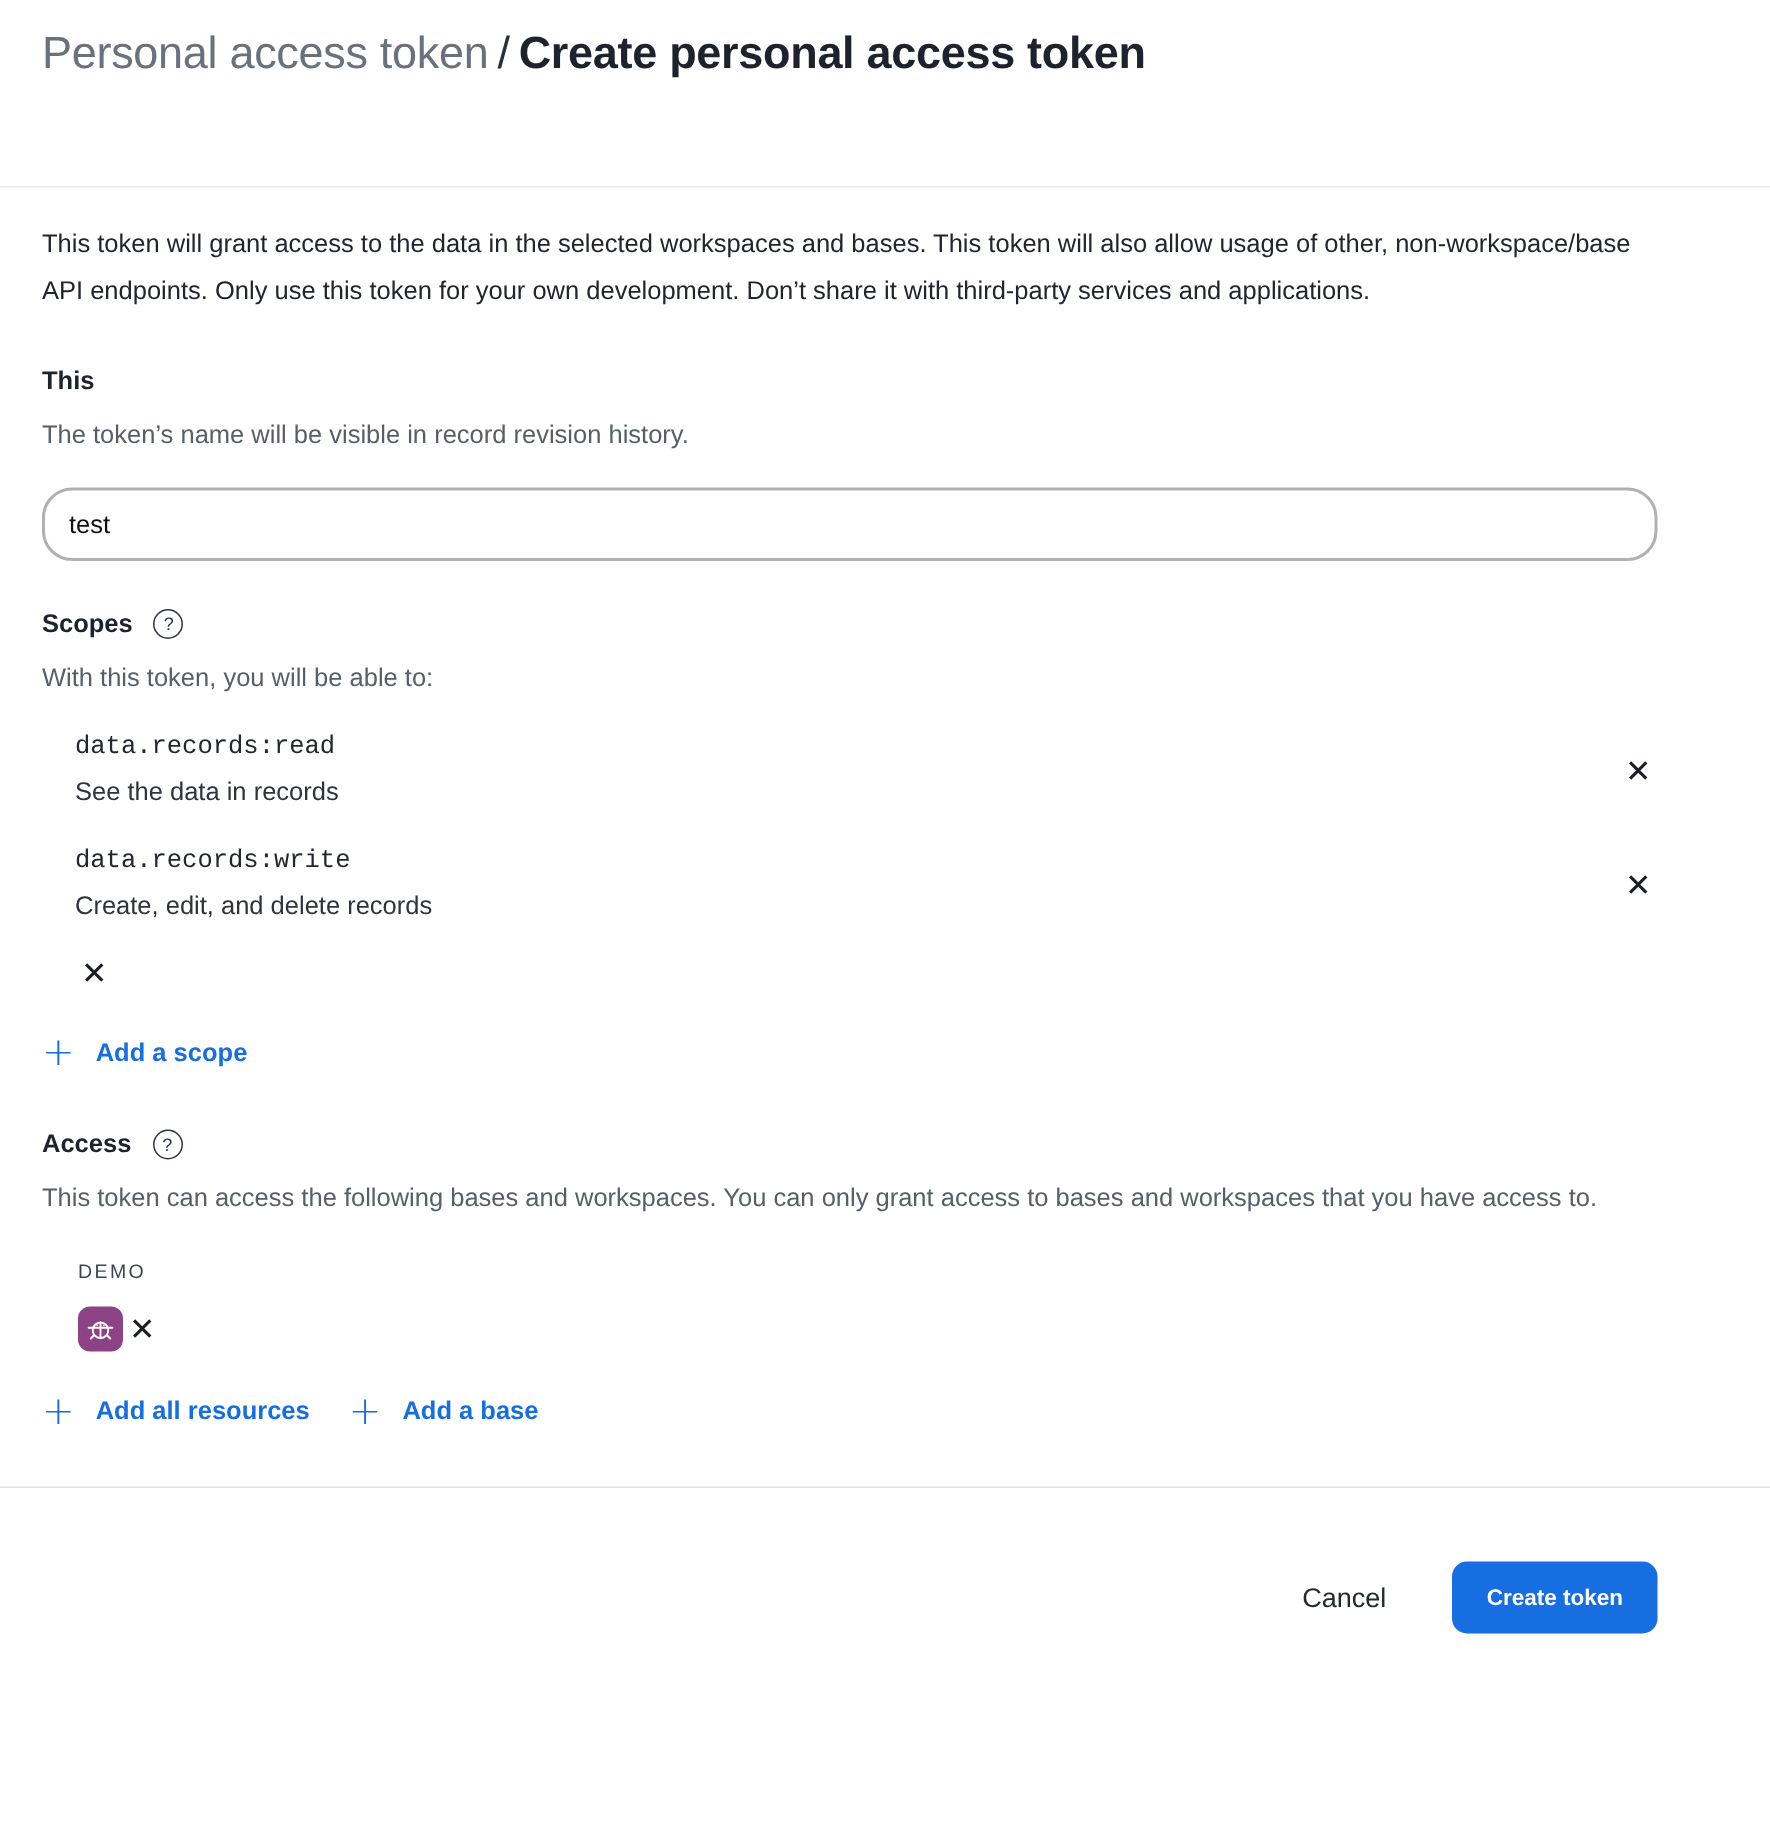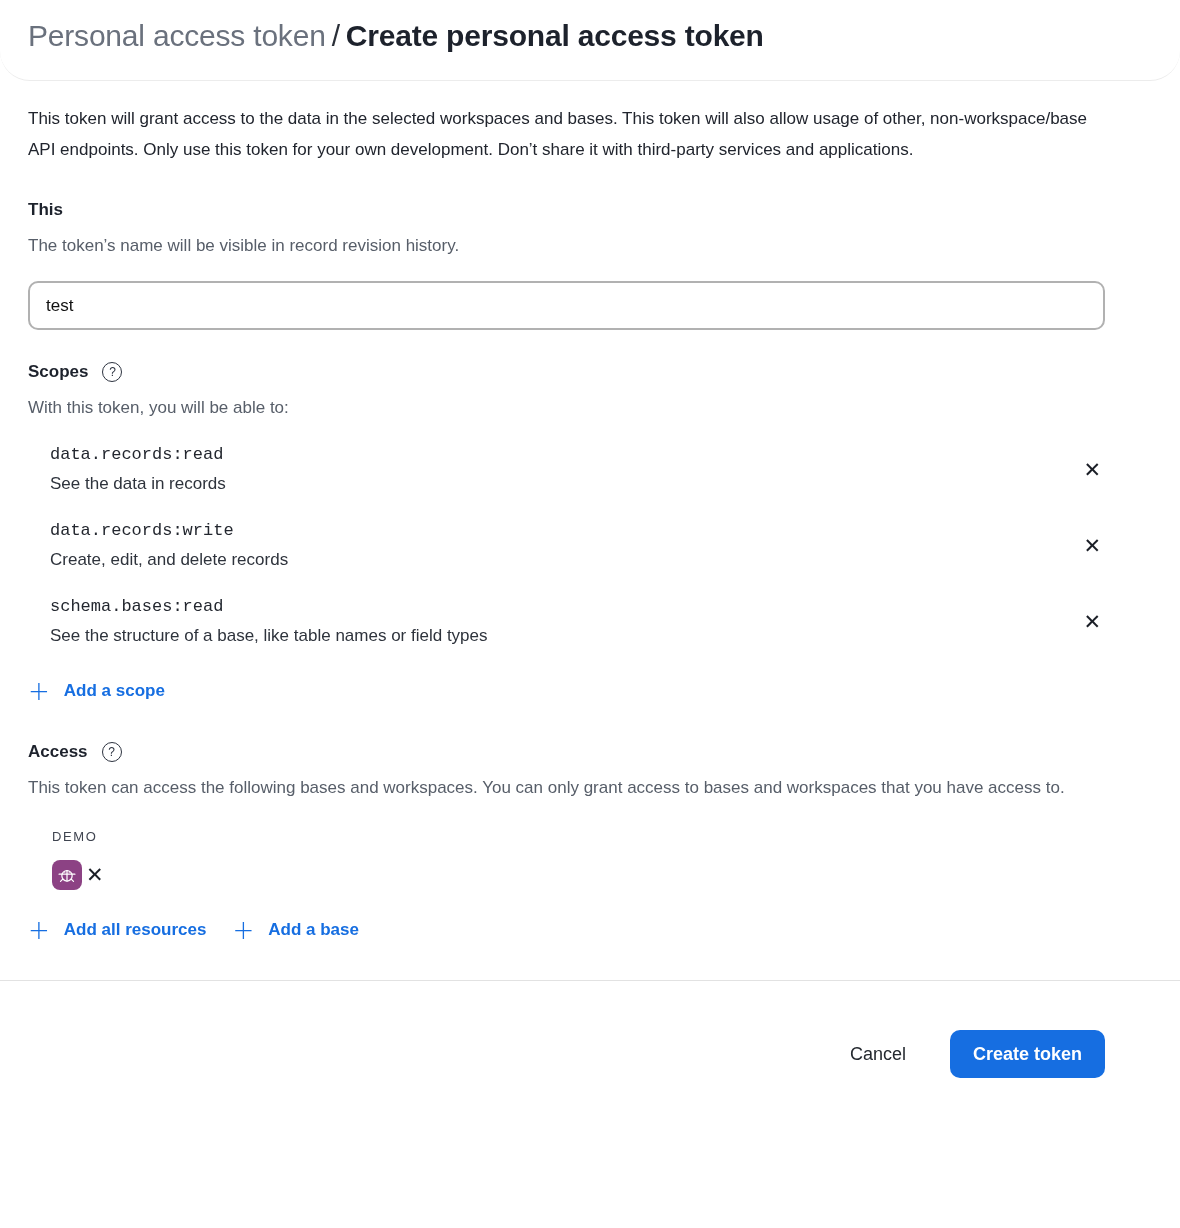--- a/index.html
+++ b/index.html
@@ -9,23 +9,22 @@
     height: 1228px;
     font-family: "Liberation Sans", sans-serif;
     color: #21252e;
     position: relative;
     overflow: hidden;
   }
 
   
   .page-header {
     padding: 16px 28px 16px 28px;
-    height: 81px;
+    height: 125px;
     border-bottom: 1px solid #ececec;
-    border-radius: 30px;
   }
   .page-header h1 {
     font-size: 30px;
     font-weight: 400;
     letter-spacing: -0.2px;
     line-height: 40px;
   }
   .crumb-parent { color: #6a717d; font-weight: 400; }
   .crumb-sep { color: #2a2f38; font-weight: 400; padding: 0 6px; }
   .crumb-current { color: #1d222c; font-weight: 700; }
@@ -68,21 +67,21 @@
     color: #575e69;
     line-height: 31px;
   }
 
   .name-section { margin-top: 35px; }
   .name-input {
     margin-top: 20px;
     width: 100%;
     height: 49px;
     border: 2px solid #b1b1b1;
-    border-radius: 10px;
+    border-radius: 20px;
     font-family: "Liberation Sans", sans-serif;
     font-size: 17px;
     color: #111;
     padding: 0 16px;
     outline: none;
     display: block;
   }
 
   .help-icon {
     width: 20px;
@@ -215,21 +214,21 @@
     color: #24292f;
     cursor: pointer;
   }
   .create-btn {
     background: #166ee1;
     border: none;
     border-radius: 10px;
     height: 48px;
     padding: 5px 23px;
     font-family: "Liberation Sans", sans-serif;
-    font-size: 18px;
+    font-size: 15px;
     font-weight: 700;
     color: #ffffff;
     cursor: pointer;
   }
 </style>
 </head>
 <body>
 
 <header class="page-header">
   <h1><span class="crumb-parent">Personal access token</span><span class="crumb-sep">/</span><span class="crumb-current">Create personal access token</span></h1>
@@ -263,24 +262,20 @@
 
     <div class="scope-item">
       <div class="scope-text">
         <div class="scope-code">data.records:write</div>
         <div class="scope-desc">Create, edit, and delete records</div>
       </div>
       <button class="close-btn">✕</button>
     </div>
 
     <div class="scope-item">
-      <div class="scope-text">
-        <div class="scope-code">schema.bases:read</div>
-        <div class="scope-desc">See the structure of a base, like table names or field types</div>
-      </div>
       <button class="close-btn">✕</button>
     </div>
 
     <div class="add-scope-row">
       <a class="add-link">
         <span class="plus-glyph">+</span>
         <span>Add a scope</span>
       </a>
     </div>
   </section>

